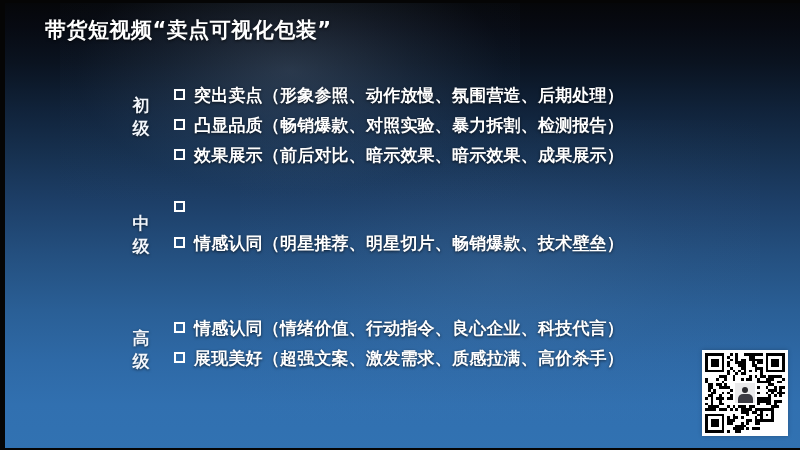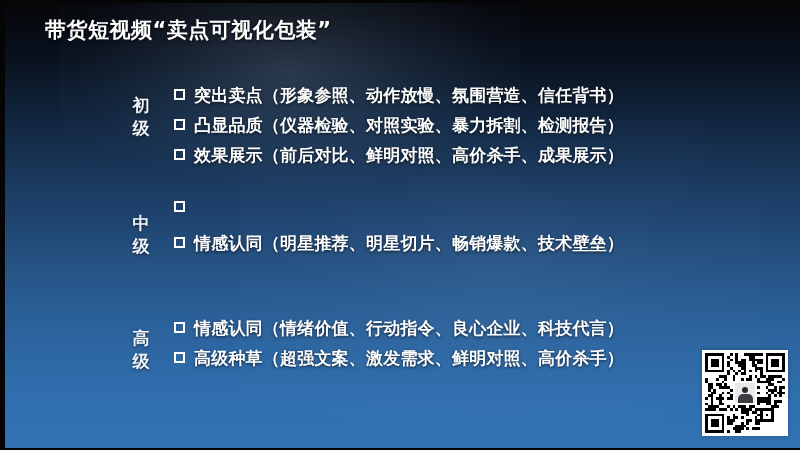--- a/index.html
+++ b/index.html
@@ -190,29 +190,29 @@
   <div class="slide-title">带货短视频“卖点可视化包装”</div>
 
   <div class="group group-g1">
     <div class="level-label">
       <span class="lv-char">初</span>
       <span class="lv-char">级</span>
     </div>
     <div class="lines">
       <div class="line">
         <span class="bullet-box"></span>
-        <span class="line-text">突出卖点（形象参照、动作放慢、氛围营造、信任背书）</span>
+        <span class="line-text">突出卖点（形象参照、动作放慢、氛围营造、后期处理）</span>
       </div>
       <div class="line">
         <span class="bullet-box"></span>
-        <span class="line-text">凸显品质（仪器检验、对照实验、暴力拆割、检测报告）</span>
+        <span class="line-text">凸显品质（畅销爆款、对照实验、暴力拆割、检测报告）</span>
       </div>
       <div class="line">
         <span class="bullet-box"></span>
-        <span class="line-text">效果展示（前后对比、鲜明对照、高价杀手、成果展示）</span>
+        <span class="line-text">效果展示（前后对比、暗示效果、暗示效果、成果展示）</span>
       </div>
     </div>
   </div>
 
   <div class="group group-g2">
     <div class="level-label">
       <span class="lv-char">中</span>
       <span class="lv-char">级</span>
     </div>
     <div class="lines">
@@ -231,21 +231,21 @@
       <span class="lv-char">高</span>
       <span class="lv-char">级</span>
     </div>
     <div class="lines">
       <div class="line">
         <span class="bullet-box"></span>
         <span class="line-text">情感认同（情绪价值、行动指令、良心企业、科技代言）</span>
       </div>
       <div class="line">
         <span class="bullet-box"></span>
-        <span class="line-text">高级种草（超强文案、激发需求、鲜明对照、高价杀手）</span>
+        <span class="line-text">展现美好（超强文案、激发需求、质感拉满、高价杀手）</span>
       </div>
     </div>
   </div>
 
   <div class="qr-wrap">
     <div class="qr-canvas">
       <svg width="80" height="80" viewBox="0 0 29 29" shape-rendering="crispEdges" aria-hidden="true">
         <rect width="29" height="29" fill="#ffffff"></rect>
         <g fill="#000000" id="qr-modules">
             <rect x="0" y="0" width="1" height="1"></rect>

